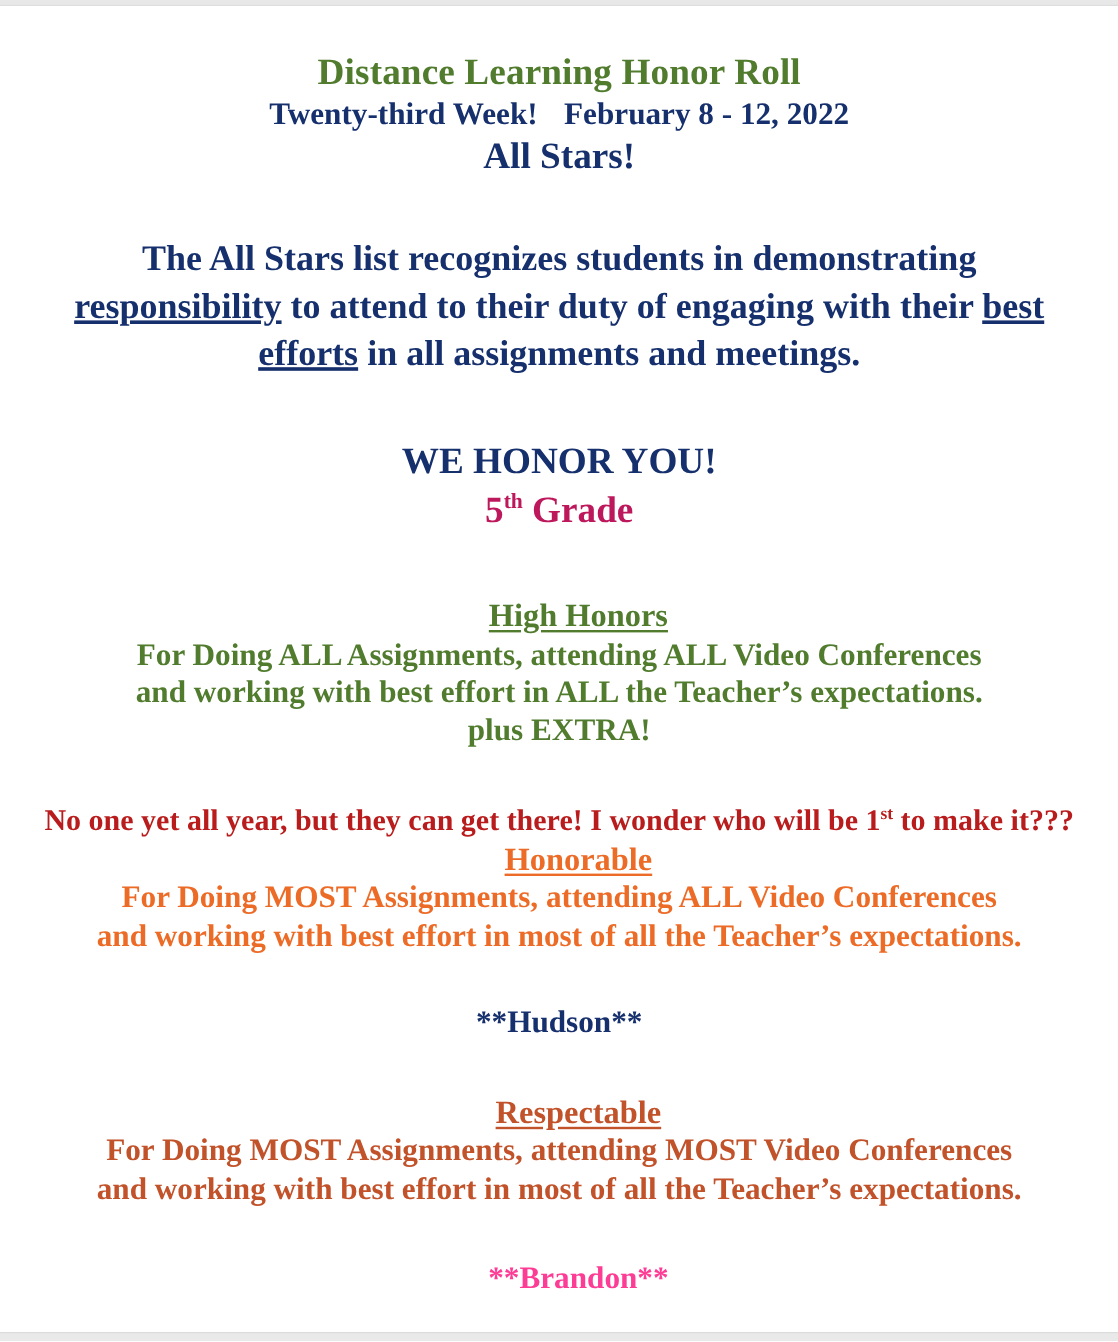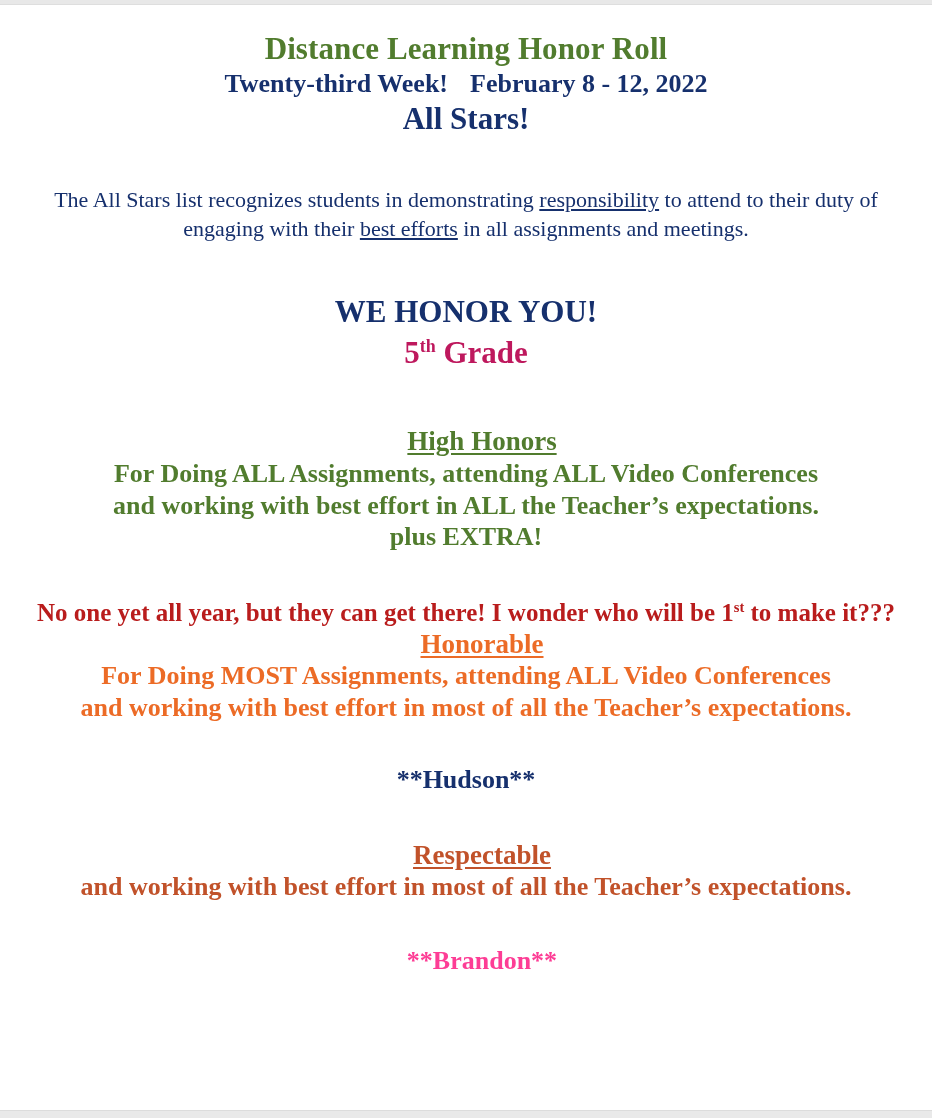--- a/index.html
+++ b/index.html
@@ -31,21 +31,21 @@
   .edge-band-bottom {
     position: absolute;
     bottom: 0; left: 0;
     width: 932px;
     height: 7px;
     background: #e9e9e9;
     border-top: 1px solid #dcdcdc;
   }
   .content {
     position: absolute;
-    top: 12px; left: 0;
+    top: 23px; left: 0;
     width: 932px;
     text-align: center;
   }
 
   
   .c-green  { color: #517C2E; }
   .c-navy   { color: #16306D; }
   .c-orange { color: #be185d; }
   .c-orange-bright { color: #EC6B26; }
   .c-orange-dark   { color: #C1522A; }
@@ -69,22 +69,22 @@
   .title-week .gap { display: inline-block; width: 22px; }
   .title-allstars {
     font-size: 31px;
     font-weight: bold;
     line-height: 1.15;
     margin: 2px 0 0 0;
   }
 
   
   .intro {
-    font-size: 22px;
-    font-weight: normal;
+    font-size: 30px;
+    font-weight: bold;
     line-height: 1.32;
     margin: 48px auto 10px auto;
     width: 840px;
   }
   .intro u { text-decoration: underline; text-underline-offset: 2px; }
 
   
   .honor-you {
     font-size: 31px;
     font-weight: bold;
@@ -174,20 +174,21 @@
         <span class="line">For Doing MOST Assignments, attending ALL Video Conferences</span>
         <span class="line">and working with best effort in most of all the Teacher’s expectations.</span>
       </div>
     </div>
 
     <div class="names c-navy">**Hudson**</div>
 
     <div class="section sec-respect">
       <div class="section-heading c-orange-dark">Respectable</div>
       <div class="section-body c-orange-dark">
+        <span class="line">For Doing MOST Assignments, attending MOST Video Conferences</span>
         <span class="line">and working with best effort in most of all the Teacher’s expectations.</span>
       </div>
     </div>
 
     <div class="names-last c-pink">**Brandon**</div>
 
   </div>
 
   <div class="edge-band-bottom"></div>
 </div>

